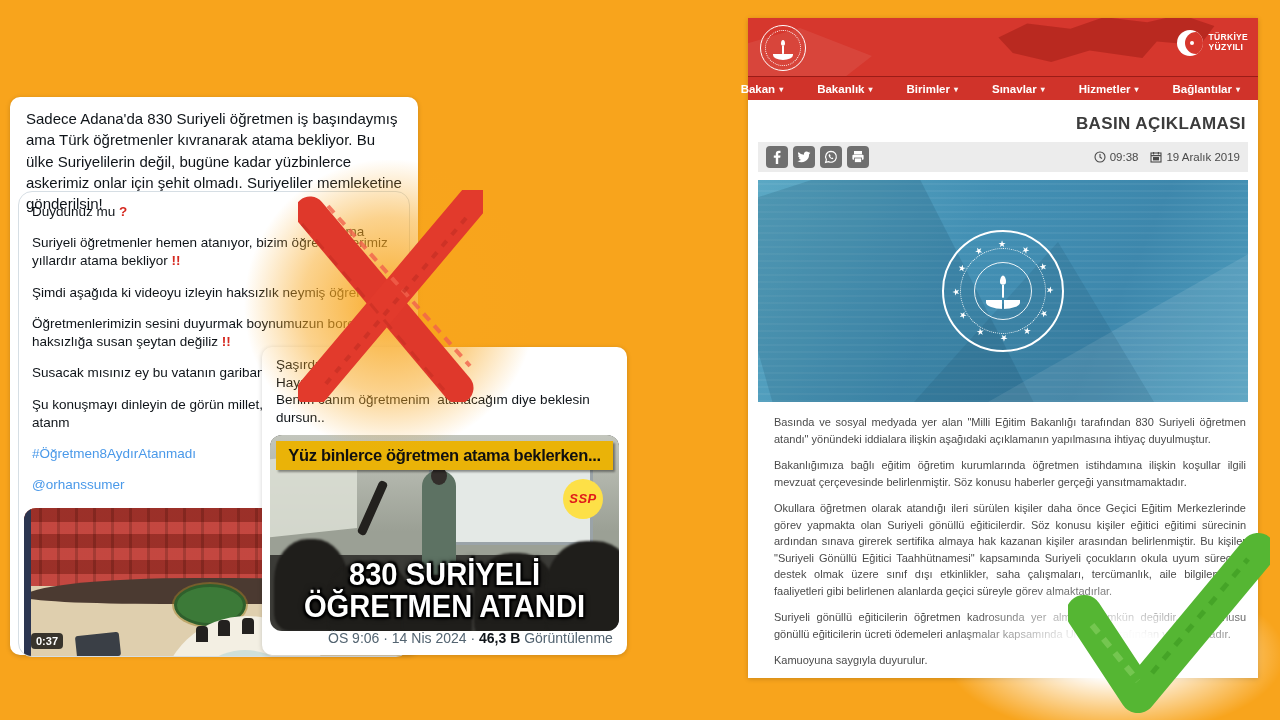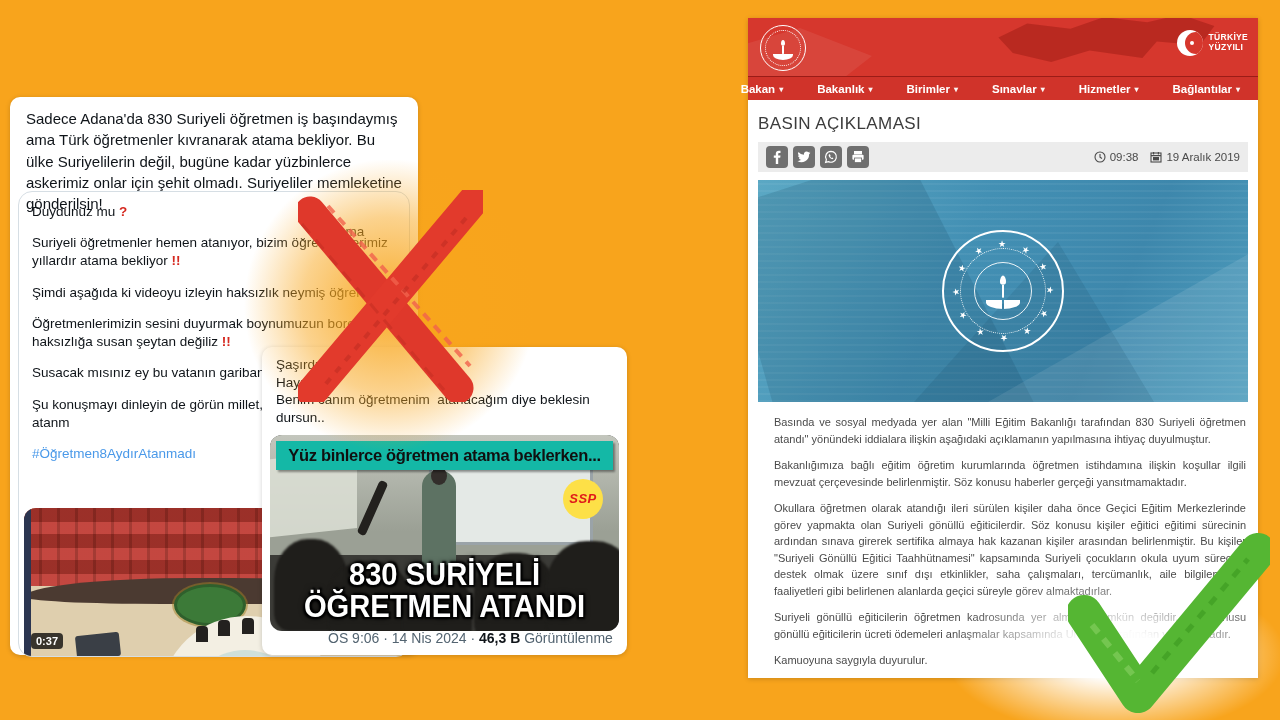--- a/index.html
+++ b/index.html
@@ -40,21 +40,21 @@
   .t2-text .gap{margin-top:13px;}
   .angry{display:inline-block;width:13px;height:13px;border-radius:50%;background:#c4302b;vertical-align:-2px;margin-left:2px;}
   .t2-video{position:absolute;left:8px;top:88px;width:349px;height:196px;border-radius:12px;overflow:hidden;background:#3b3b37;}
   .cls-wall{position:absolute;left:0;top:0;right:0;height:120px;background:linear-gradient(180deg,#c3c6bd 0%,#9ba095 80%);}
   .cls-window{position:absolute;left:-8px;top:20px;width:95px;height:78px;background:#dde1d6;transform:skewY(-6deg);opacity:.85;}
   .cls-board{position:absolute;right:26px;top:30px;width:158px;height:74px;background:#e4e9e6;border:3px solid #9aa3a8;}
   .cls-teacher{position:absolute;left:152px;top:36px;width:34px;height:104px;background:#5d7263;border-radius:15px 15px 0 0;}
   .cls-teacher:before{content:"";position:absolute;left:9px;top:-4px;width:16px;height:18px;background:#332e2b;border-radius:50%;}
   .cls-arm{position:absolute;left:98px;top:44px;width:9px;height:58px;background:#23211e;transform:rotate(24deg);border-radius:4px;}
   .cls-kid{position:absolute;background:#1f1e1b;border-radius:45% 45% 20% 20%;filter:blur(1px);}
-  .t2-banner{position:absolute;left:6px;top:6px;right:6px;height:29px;background:#14b8a6;color:#101010;
+  .t2-banner{position:absolute;left:6px;top:6px;right:6px;height:29px;background:#eab308;color:#101010;
     font-weight:800;font-size:16.5px;line-height:29px;text-align:center;letter-spacing:-0.3px;
     box-shadow:2px 2px 2px rgba(0,0,0,.4);}
   .ssp{position:absolute;right:16px;top:44px;width:40px;height:40px;background:#fde047;border-radius:50%;
     color:#e01a1a;font-weight:bold;font-style:italic;font-size:13px;text-align:center;line-height:40px;letter-spacing:.5px;}
   .t2-caption{position:absolute;left:0;right:0;bottom:8px;text-align:center;color:#fff;font-weight:900;
     font-size:31px;line-height:1.03;transform:scaleX(.94);
     text-shadow:0 0 7px #000,2px 2px 2px #000,-2px 2px 2px #000,2px -2px 2px #000;}
   .t2-meta{position:absolute;left:18px;bottom:9px;font-size:14px;color:#536471;margin-left:48px;}
   .t2-meta b{color:#0f1419;}
   
@@ -75,21 +75,21 @@
   .century{position:absolute;right:10px;top:12px;display:flex;align-items:center;gap:6px;color:#fff;}
   .crescent{width:26px;height:26px;border-radius:50%;background:#fff;position:relative;overflow:hidden;}
   .crescent:after{content:"";position:absolute;left:8px;top:2px;width:22px;height:22px;background:#d6372d;border-radius:50%;}
   .crescent:before{content:"";position:absolute;left:13px;top:11px;width:4px;height:4px;background:#fff;border-radius:50%;z-index:2;}
   .century .ctxt{font-size:8.5px;font-weight:bold;line-height:1.12;letter-spacing:.3px;}
   .meb-nav{position:absolute;left:0;top:58px;right:0;height:24px;background:#d0332a;border-top:1px solid rgba(90,0,0,.45);
     display:flex;justify-content:flex-end;gap:34px;align-items:center;padding-right:18px;}
   .nav-item{color:#fff;font-size:11.5px;font-weight:bold;cursor:pointer;display:flex;align-items:center;gap:4px;}
   .nav-item .caret{font-size:8px;opacity:.95;}
   .meb-body{position:absolute;left:0;top:82px;right:0;bottom:0;background:#fff;padding:0 10px;}
-  .meb-h1{margin:14px 2px 8px 0;font-size:17px;font-weight:normal;color:#3c3c3c;letter-spacing:.4px;}
+  .meb-h1{margin:14px 2px 8px 0;font-size:17px;font-weight:bold;color:#3c3c3c;letter-spacing:.4px;text-align:right;}
   .sharebar{height:30px;background:#ececec;display:flex;align-items:center;padding:0 8px;}
   .sh-btn{width:22px;height:22px;background:#6f6f6f;border-radius:4px;margin-right:5px;display:flex;align-items:center;justify-content:center;cursor:pointer;}
   .sh-btn svg{display:block;}
   .meta-right{margin-left:auto;display:flex;align-items:flex-end;gap:12px;color:#4a4a4a;font-size:11.5px;}
   .meta-right .mi{display:flex;align-items:center;gap:4px;}
   .banner{margin-top:8px;height:222px;position:relative;overflow:hidden;
     background:linear-gradient(115deg,#5ba8c4 0%,#4390b4 40%,#3d87ac 70%,#4e9dbd 100%);}
   .banner:before{content:"";position:absolute;inset:0;
     background:repeating-linear-gradient(0deg,rgba(255,255,255,.05) 0 2px,transparent 2px 7px);}
   .bn-shape1{position:absolute;left:-40px;top:-30px;width:340px;height:300px;background:rgba(20,60,90,.16);
@@ -126,20 +126,21 @@
   <div class="t1-main">Sadece Adana'da 830 Suriyeli öğretmen iş başındaymış ama Türk öğretmenler kıvranarak atama bekliyor. Bu ülke Suriyelilerin değil, bugüne kadar yüzbinlerce askerimiz onlar için şehit olmadı. Suriyeliler memleketine gönderilsin!</div>
   <div class="t1-quote">
     <div class="qt">
       <p><span>Duydunuz mu </span><span class="redmark">?</span></p>
       <p><span>Suriyeli öğretmenler hemen atanıyor, bizim öğretmenlerimiz yıllardır atama bekliyor </span><span class="redmark">!!</span></p>
       <p><span>Şimdi aşağıda ki videoyu izleyin haksızlık neymiş öğrenin </span><span class="redmark">!!</span></p>
       <p><span>Öğretmenlerimizin sesini duyurmak boynumuzun borcudur, haksızlığa susan şeytan değiliz </span><span class="redmark">!!</span></p>
       <p><span>Susacak mısınız ey bu vatanın gariban insanları </span><span class="redmark">?</span></p>
       <p><span>Şu konuşmayı dinleyin de görün millet, öğretmenlerimiz niye atanm</span></p>
       <p><a class="tlink">#Öğretmen8AydırAtanmadı</a></p>
+      <p><a class="tlink">@orhanssumer</a></p>
     </div>
     <div class="t1-video">
       <div class="parl-seats"></div>
       <div class="parl-desks"></div>
       <div class="parl-green"></div>
       <div class="parl-rostrum">
         <span class="parl-fig" style="left:34px;top:10px;"></span>
         <span class="parl-fig" style="left:56px;top:4px;"></span>
         <span class="parl-fig" style="left:80px;top:2px;"></span>
         <span class="parl-fig" style="left:104px;top:6px;"></span>

